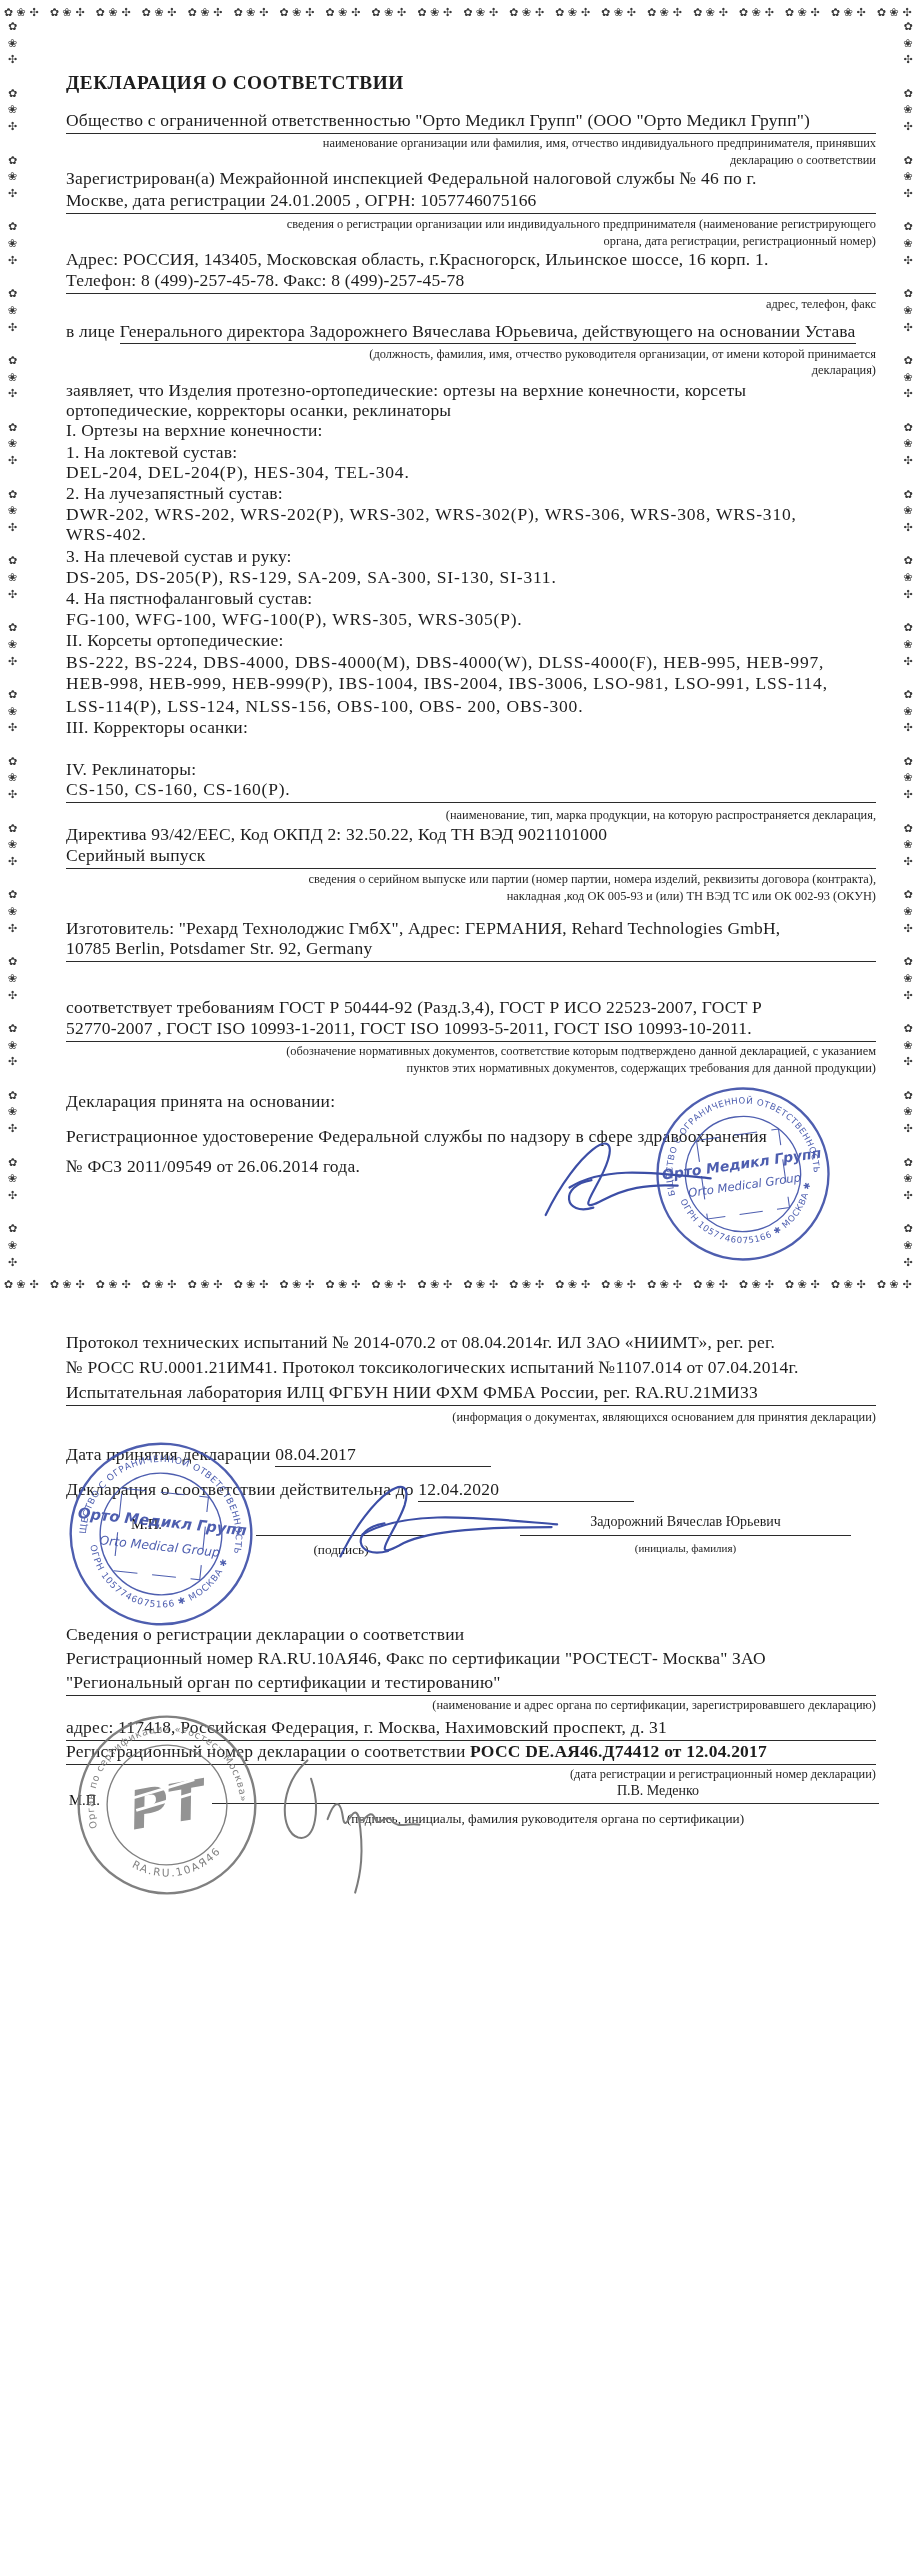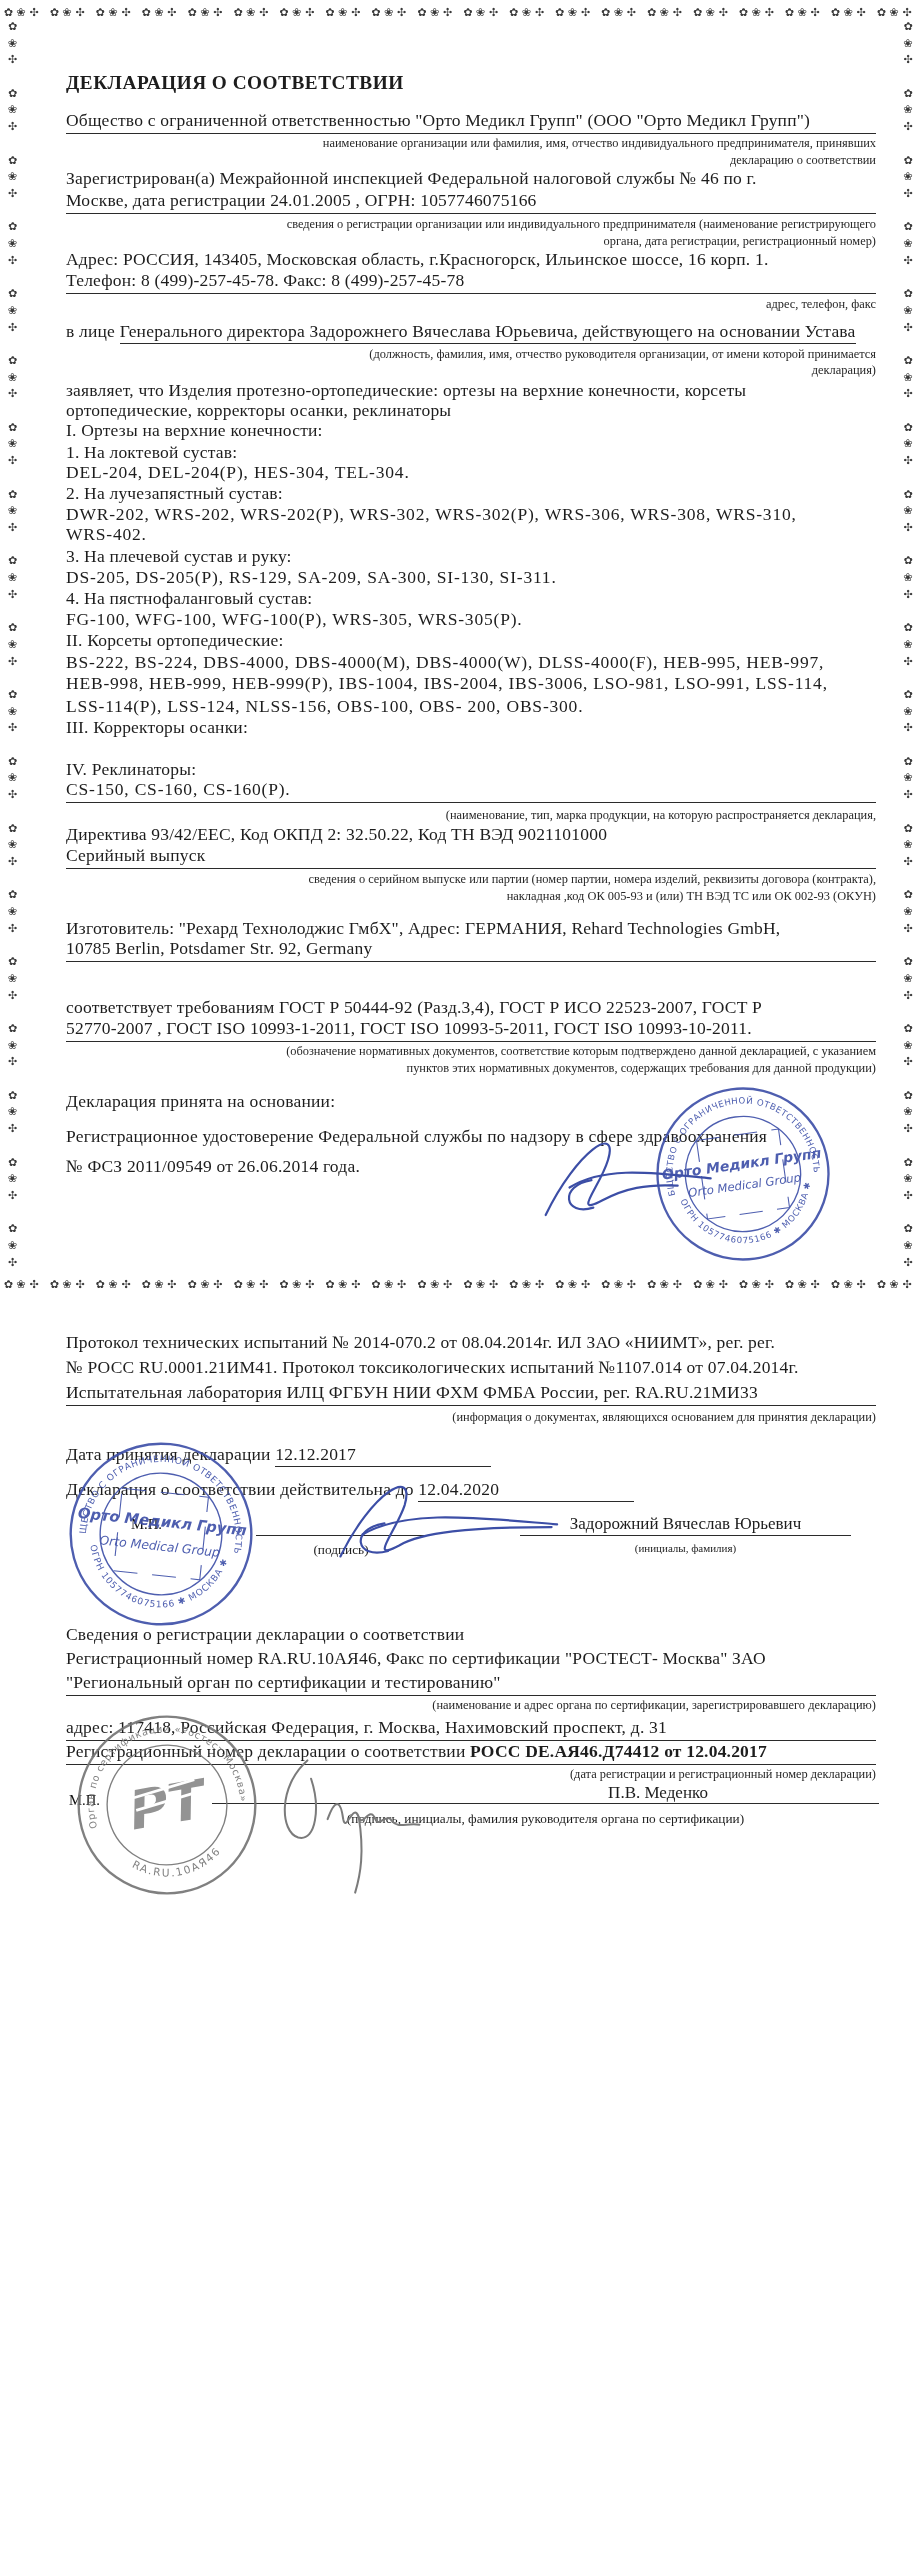--- a/index.html
+++ b/index.html
@@ -16,21 +16,21 @@
   
   .t  { position:absolute; left:66px; width:810px; font-size:17.5px; line-height:21px; white-space:nowrap; letter-spacing:0.2px; }
   .m  { letter-spacing:0.8px; }
   .s  { position:absolute; left:66px; width:810px; text-align:right; font-size:12.4px; line-height:15.6px; color:#272727; white-space:nowrap; }
   .ul { border-bottom:1.2px solid #2b2b2b; padding-bottom:1.8px; }
   .ctr{ text-align:left; }
   .title { font-size:19.3px; font-weight:bold; letter-spacing:0.5px; }
   .b { font-weight:bold;margin-top:40px; }
   .dateslot { display:inline-block; width:216px; border-bottom:1.2px solid #2b2b2b; padding-bottom:0.9px; }
   .seg { position:absolute; border-bottom:1.2px solid #2b2b2b; }
-  .segtxt { position:absolute; font-size:17px; white-space:nowrap; text-align:center; }
+  .segtxt { position:absolute; font-size:14px; white-space:nowrap; text-align:center; }
   .mp { position:absolute; font-size:14.7px; color:#111; }
   .stamp { position:absolute; opacity:.92; }
   .sig { position:absolute; }
 </style>
 </head>
 <body>
 
 <div class="page">
 
   <div class="orn orn-h" style="top:4.6px">✿❀✣ ✿❀✣ ✿❀✣ ✿❀✣ ✿❀✣ ✿❀✣ ✿❀✣ ✿❀✣ ✿❀✣ ✿❀✣ ✿❀✣ ✿❀✣ ✿❀✣ ✿❀✣ ✿❀✣ ✿❀✣ ✿❀✣ ✿❀✣ ✿❀✣ ✿❀✣ ✿❀✣ ✿❀✣ ✿❀✣ ✿❀✣ ✿❀✣ ✿❀✣ ✿❀✣ ✿❀✣ ✿❀✣ ✿❀✣ ✿❀✣ ✿❀✣ ✿❀✣ ✿❀✣ ✿❀✣ ✿❀✣ ✿❀✣ ✿❀✣ ✿❀✣ ✿❀✣ ✿❀✣ ✿❀✣ ✿❀✣ ✿❀✣ ✿❀✣ ✿❀✣ ✿❀✣ ✿❀✣ ✿❀✣ ✿❀✣ ✿❀✣ ✿❀✣ ✿❀✣ ✿❀✣ ✿❀✣ ✿❀✣ ✿❀✣ ✿❀✣ ✿❀✣ ✿❀✣ </div>
@@ -123,21 +123,21 @@
       <text x="0" y="17" text-anchor="middle" font-size="13" font-style="italic">Orto Medical Group</text>
     </g>
   </svg>
 
   <div class="t" style="top:1332px">Протокол  технических испытаний № 2014-070.2 от 08.04.2014г. ИЛ ЗАО «НИИМТ», рег. рег.</div>
   <div class="t" style="top:1357px">№ РОСС RU.0001.21ИМ41. Протокол токсикологических испытаний №1107.014 от 07.04.2014г.</div>
   <div class="t ul" style="top:1382px">Испытательная лаборатория ИЛЦ ФГБУН НИИ ФХМ ФМБА России, рег. RA.RU.21МИ33</div>
   <div class="s" style="top:1410px">(информация о документах, являющихся основанием для принятия декларации)</div>
 
   <div class="t" style="top:1444px">
-    <span>Дата принятия декларации </span><span class="dateslot">12.12.2017</span>
+    <span>Дата принятия декларации </span><span class="dateslot">08.04.2017</span>
   </div>
   <div class="t" style="top:1479px">
     <span>Декларация о соответствии действительна до </span><span class="dateslot">12.04.2020</span>
   </div>
 
   <div class="mp" style="left:131px;top:1516px">М.П.</div>
   <div class="seg" style="left:256px;top:1535px;width:170px"></div>
   <div class="segtxt" style="left:256px;top:1542px;width:170px;font-size:13.3px">(подпись)</div>
   <div class="segtxt" style="left:520px;top:1514px;width:331px">Задорожний Вячеслав Юрьевич</div>
   <div class="seg" style="left:520px;top:1535px;width:331px"></div>

